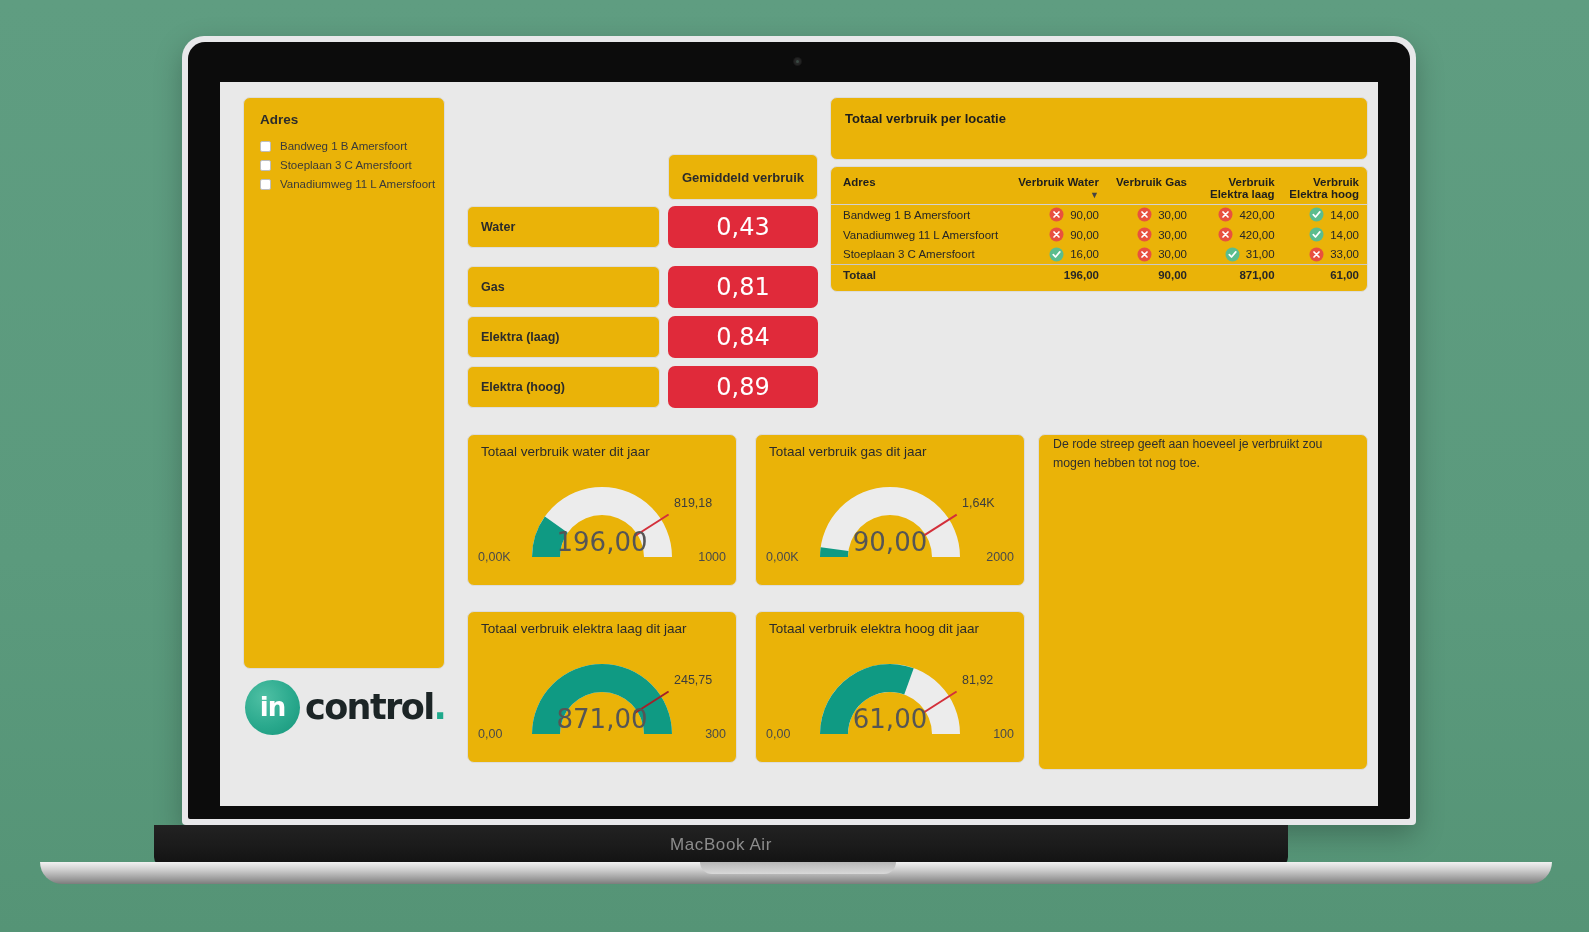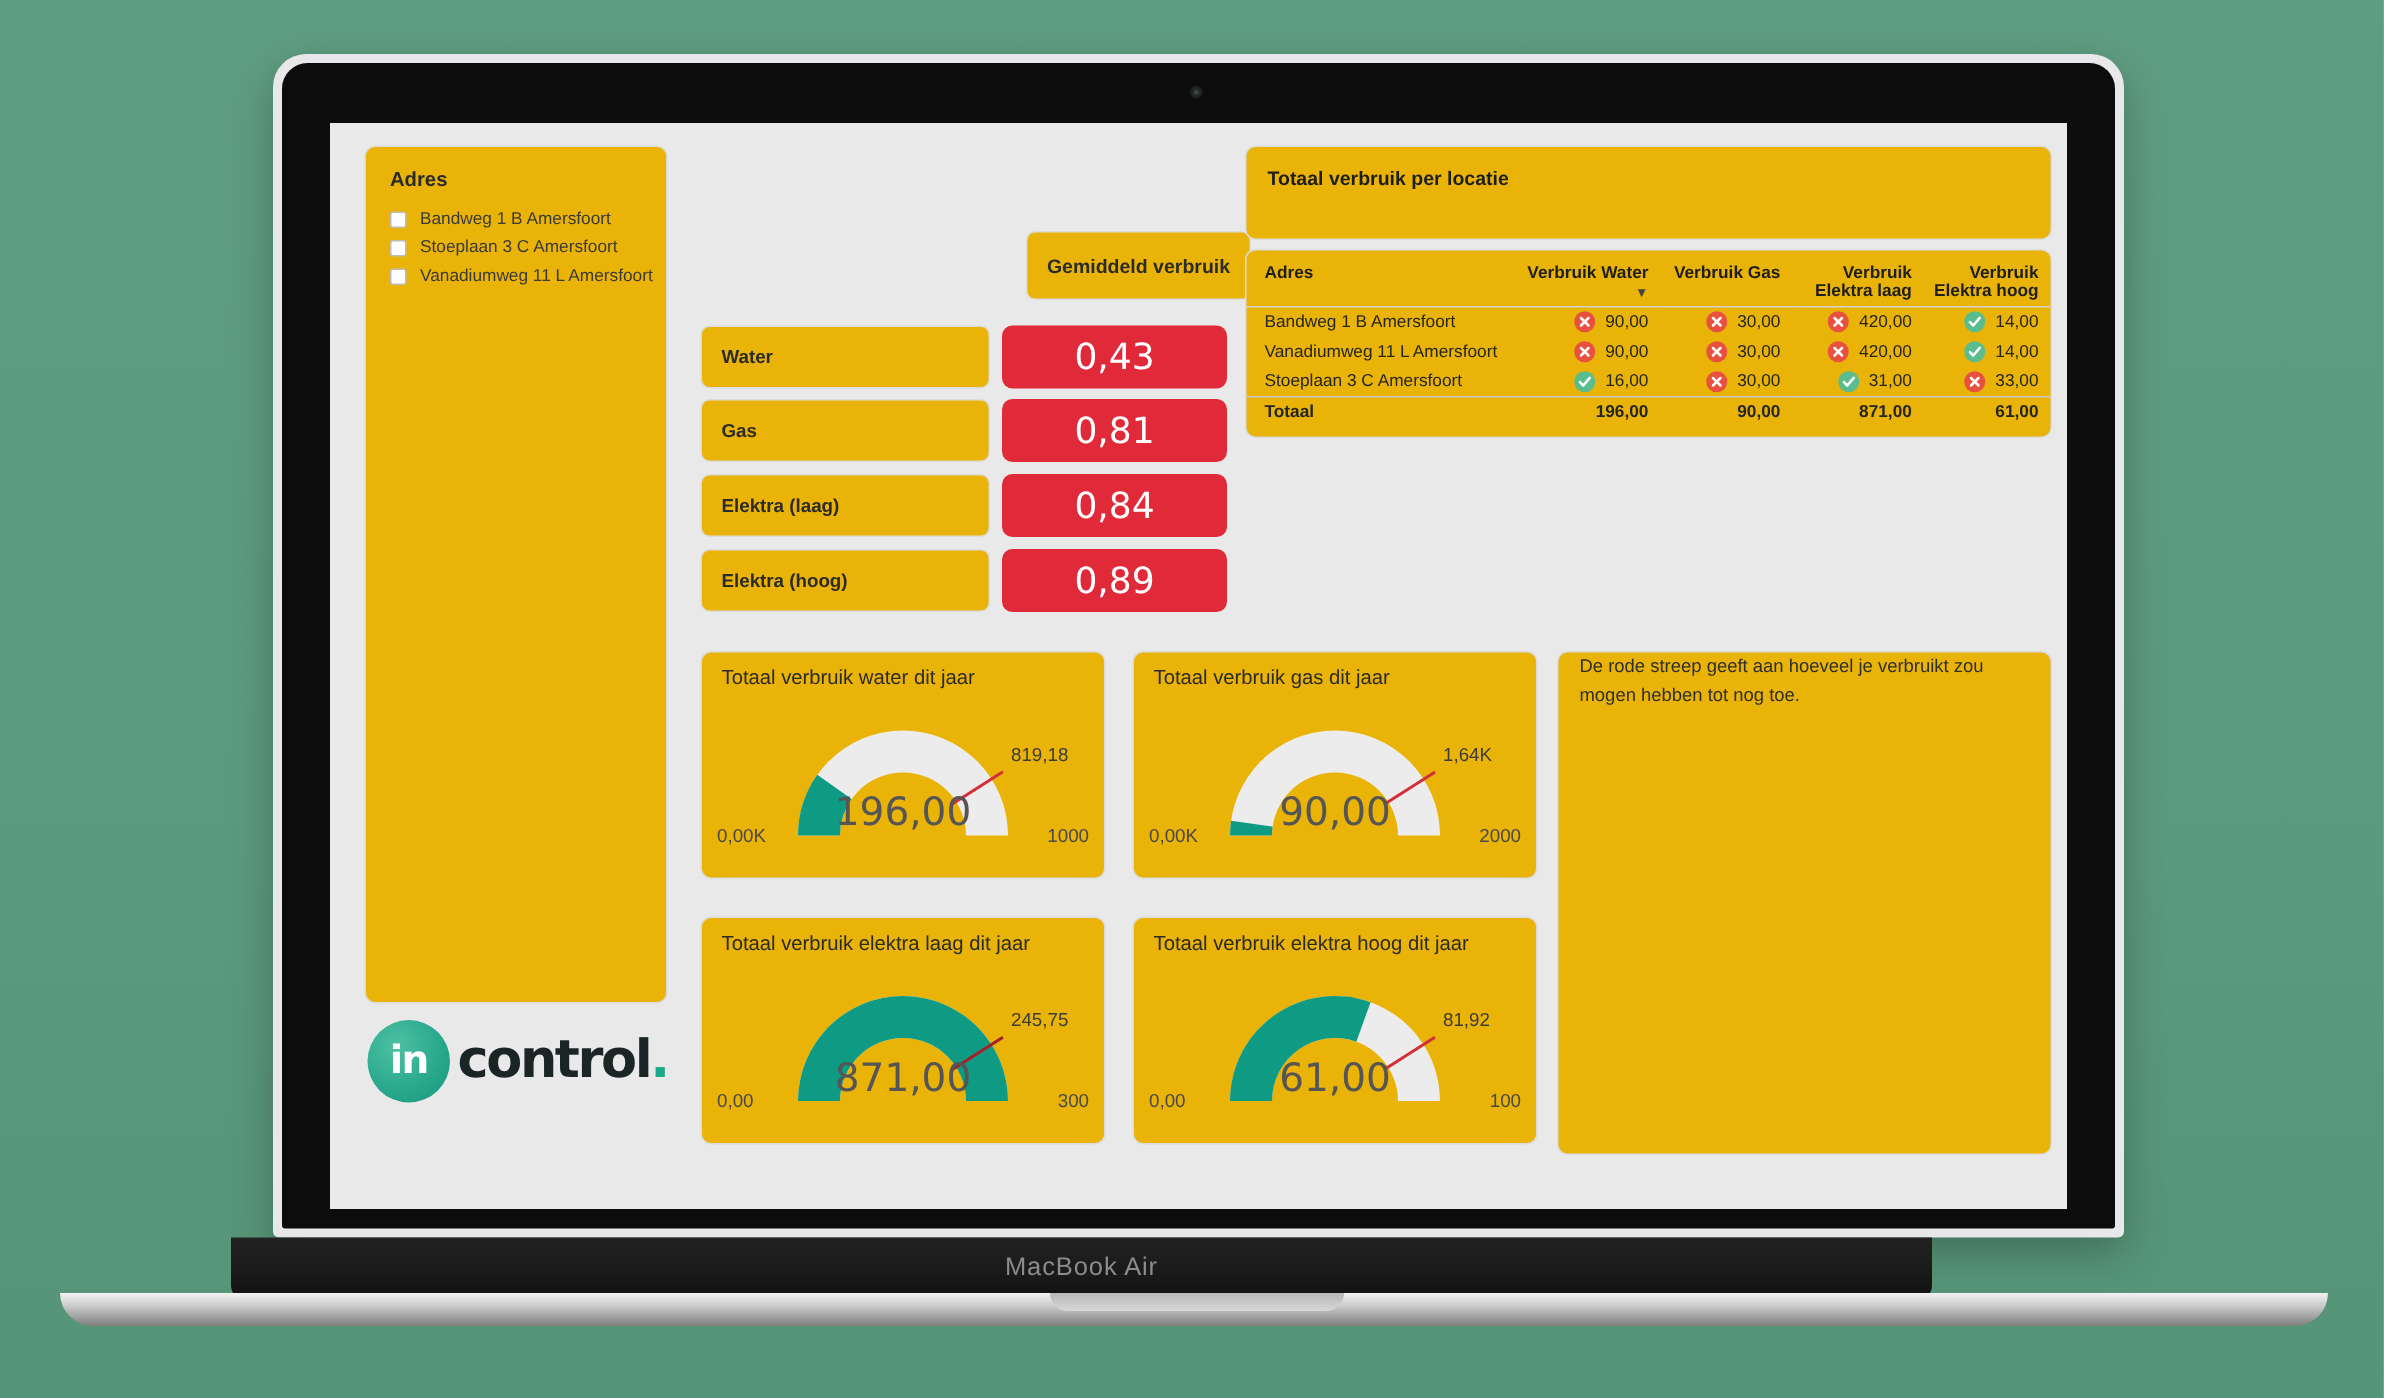--- a/index.html
+++ b/index.html
@@ -82,21 +82,21 @@
                font-family:"DejaVu Sans", sans-serif; }
   .logo-dot { color:#1fa98c; }
 
   
   .addr-title-card { position:absolute; left:247px; top:15px; width:193px; height:112px;
                      display:flex; align-items:center; justify-content:center; text-align:center; }
   .addr-title-card span { font-size:22px; color:#3c3c3c; line-height:1.12; font-weight:400;
                           font-family:"DejaVu Sans", sans-serif; }
 
   
-  .gem-card { position:absolute; left:464px; top:72px; width:150px; height:46px;
+  .gem-card { position:absolute; left:448px; top:72px; width:150px; height:46px;
               display:flex; align-items:center; justify-content:center; }
   .gem-card span { font-size:13px; font-weight:bold; color:#2b2b2b; }
 
   
   .kpi-row { position:absolute; left:247px; width:351px; height:42px; }
   .kpi-label { position:absolute; left:0; top:0; width:193px; height:42px;
                display:flex; align-items:center; }
   .kpi-label span { margin-left:13px; font-size:12.5px; font-weight:bold; color:#2b2b2b; }
   .kpi-value { position:absolute; left:201px; top:0; width:150px; height:42px;
                border-radius:7px; display:flex; align-items:center; justify-content:center; }
@@ -169,21 +169,21 @@
         <span class="logo-in">in</span>
       </span>
       <span class="logo-word"><span>control</span><span class="logo-dot">.</span></span>
     </div>
 
 
     <div class="card card-sm gem-card">
       <span>Gemiddeld verbruik</span>
     </div>
 
-    <div class="kpi-row" style="top:135px">
+    <div class="kpi-row" style="top:124px">
       <div class="card card-sm kpi-label">
         <span>Water</span>
         </div>
       <div class="kpi-value" style="background: rgb(224, 42, 58);">
         <span>0,43</span>
         </div>
     </div>
     <div class="kpi-row" style="top:184px">
       <div class="card card-sm kpi-label">
         <span>Gas</span>

